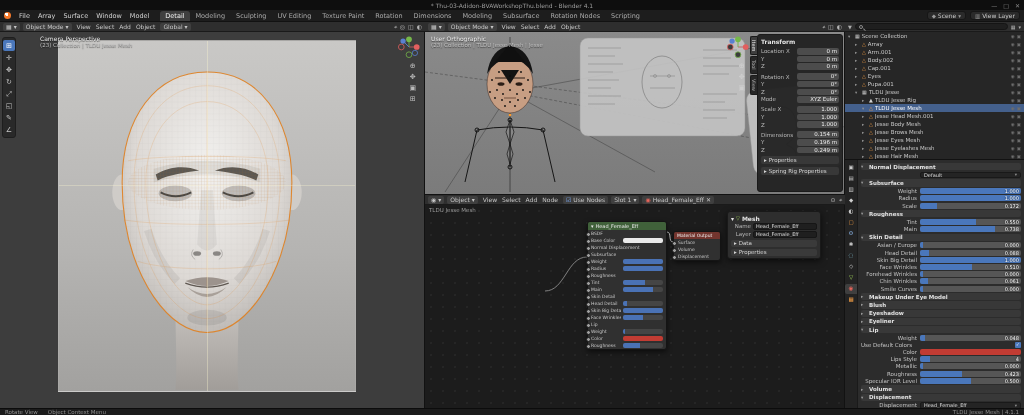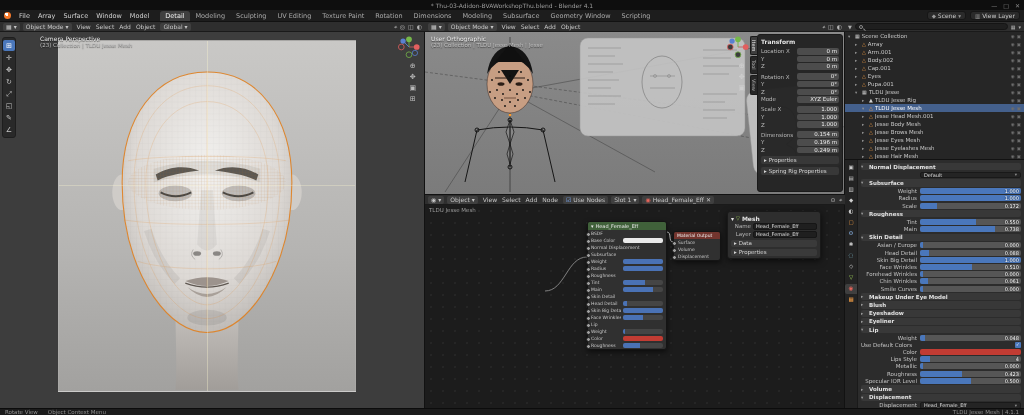--- a/index.html
+++ b/index.html
@@ -201,21 +201,21 @@
 
     <span class="wtab active">Detail</span>
         <span class="wtab">Modeling</span>
         <span class="wtab">Sculpting</span>
         <span class="wtab">UV Editing</span>
         <span class="wtab">Texture Paint</span>
         <span class="wtab">Rotation</span>
         <span class="wtab">Dimensions</span>
         <span class="wtab">Modeling</span>
         <span class="wtab">Subsurface</span>
-        <span class="wtab">Geometry Window</span>
+        <span class="wtab">Rotation Nodes</span>
         <span class="wtab">Scripting</span>
       </span>
     <div class="topright">
       <span class="chip">
           <i>◆</i>
           <span>Scene</span>
           <i>▾</i>
         </span>
       <span class="chip">
           <i>▥</i>

